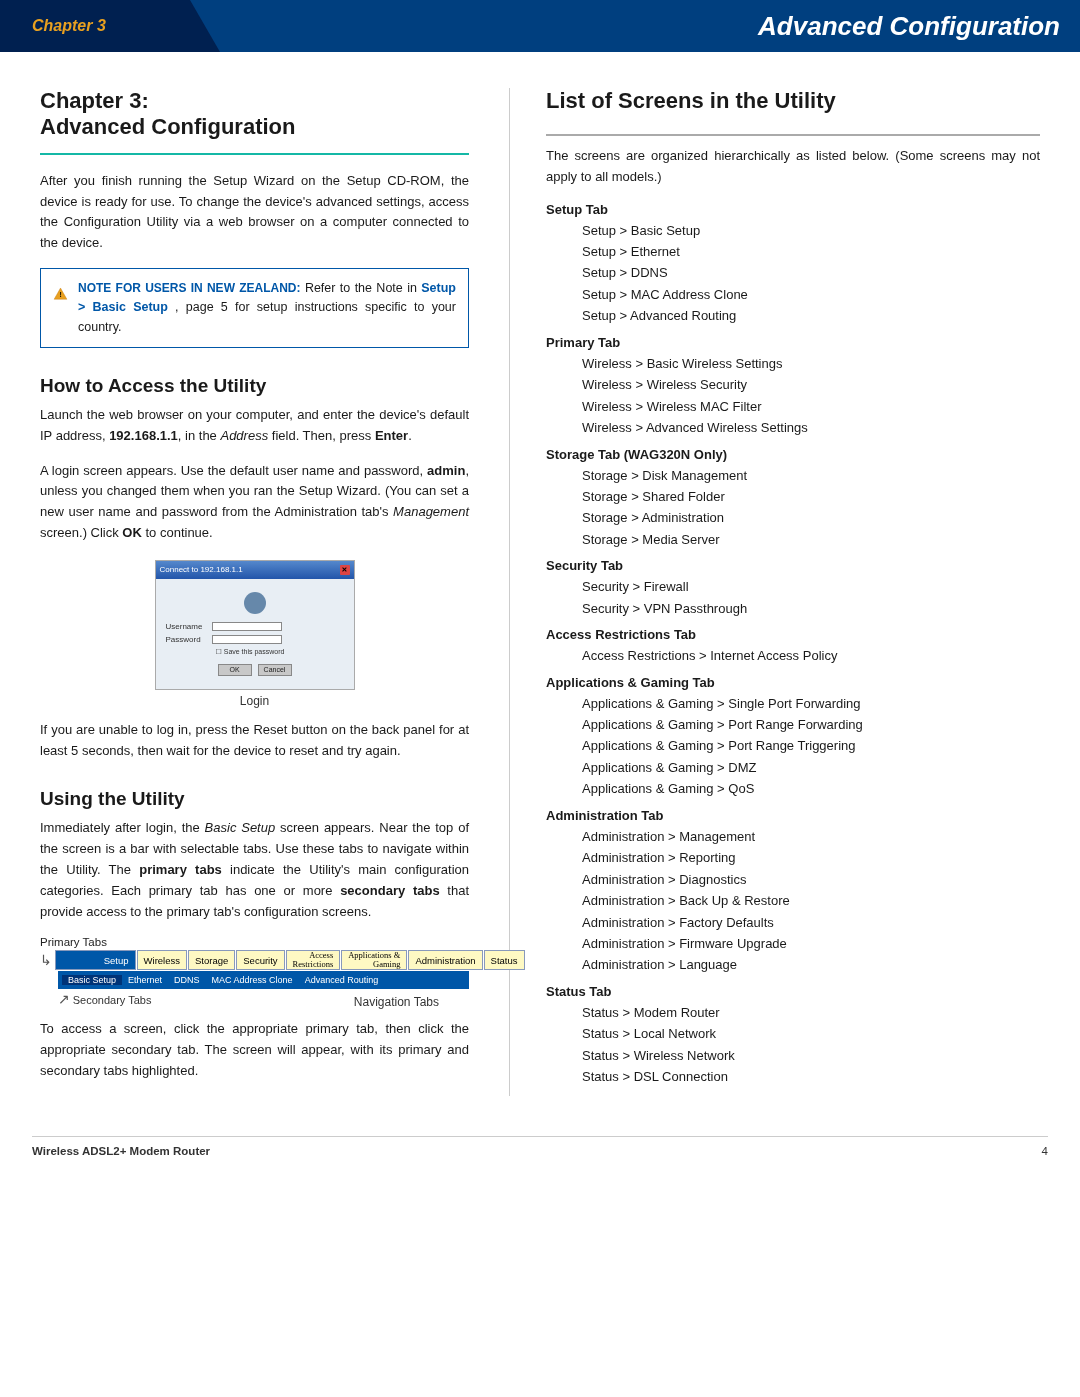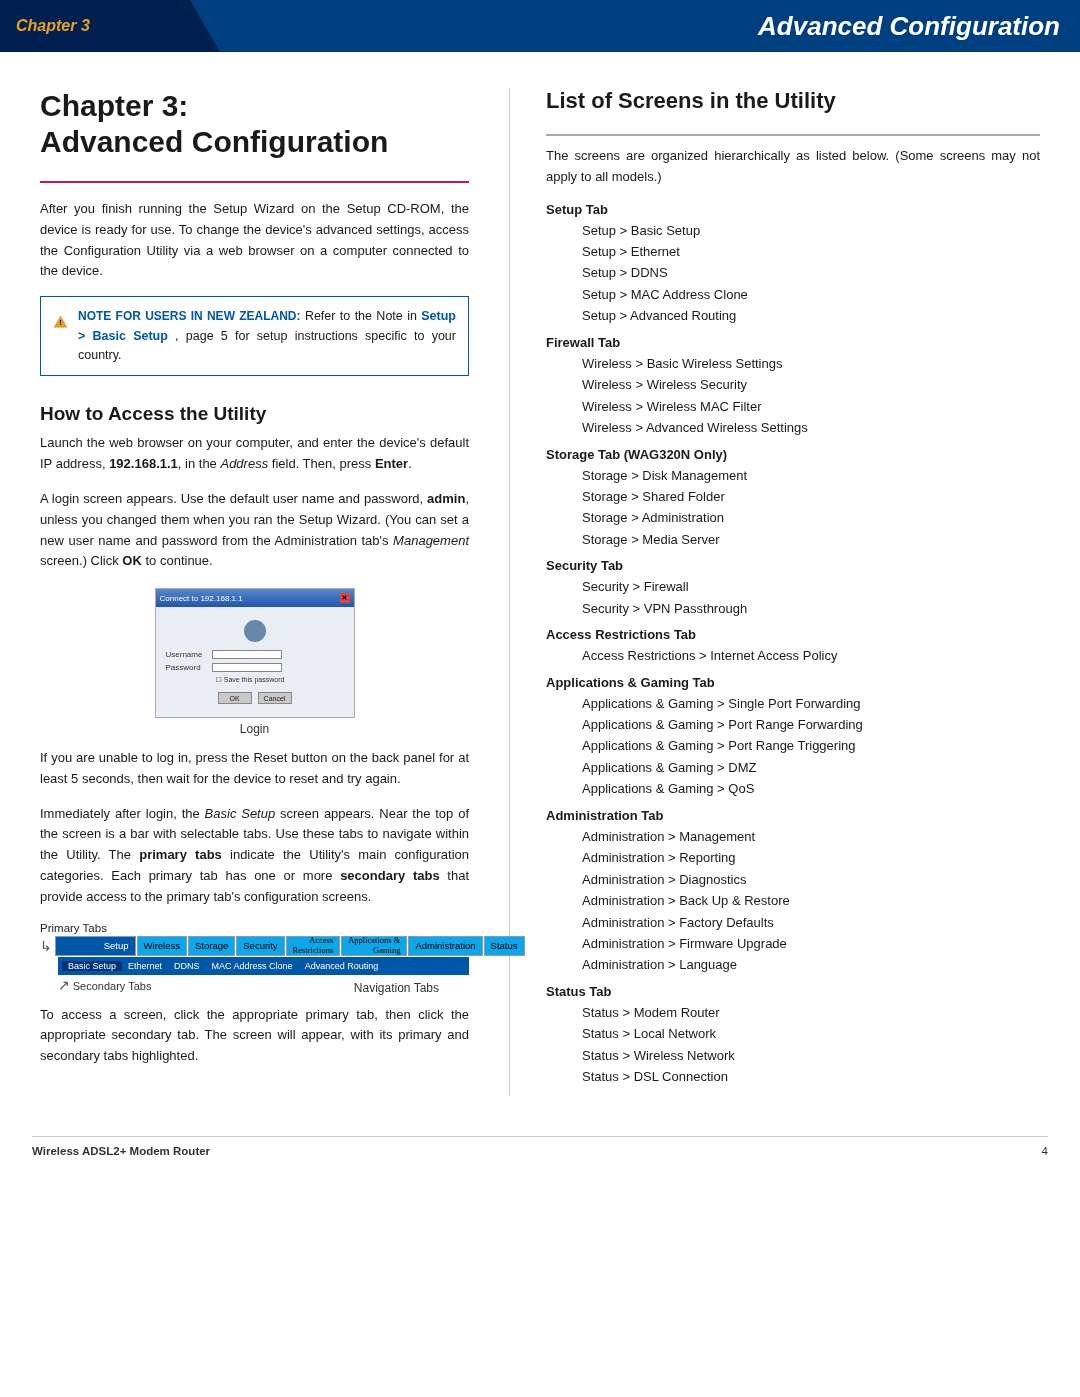--- a/index.html
+++ b/index.html
@@ -12,21 +12,21 @@
       min-height: 1397px;
     }
 
     
     .header-bar {
       background: #003f7f;
       height: 52px;
       display: flex;
       align-items: center;
       justify-content: space-between;
-      padding: 0 20px 0 16px;
+      padding: 0 20px 0 32px;
       position: relative;
     }
     .header-chapter {
       color: #e8a020;
       font-size: 16px;
       font-style: italic;
       font-weight: bold;
     }
     .header-title {
       color: #fff;
@@ -63,26 +63,26 @@
     }
 
     
     .right-col {
       flex: 1;
       padding-left: 36px;
     }
 
     
     .chapter-heading {
-      font-size: 30px;
+      font-size: 22px;
       font-weight: bold;
       line-height: 1.2;
       margin-bottom: 16px;
-      border-bottom: 2px solid #be185d;
-      padding-bottom: 21px;
+      border-bottom: 2px solid #14b8a6;
+      padding-bottom: 12px;
     }
     .chapter-heading .chapter-num {
       display: block;
     }
     .chapter-heading .chapter-subtitle {
       display: block;
     }
 
     
     .body-text {
@@ -239,21 +239,21 @@
       color: #222;
       margin-bottom: 2px;
     }
     .primary-tabs-row {
       display: flex;
       align-items: stretch;
       height: 20px;
       margin-bottom: 0;
     }
     .tab-item {
-      background: #0ea5e9;
+      background: #fef9c3;
       border: 1px solid #8899bb;
       padding: 2px 6px;
       font-size: 9.5px;
       color: #000;
       margin-right: 1px;
       display: flex;
       align-items: center;
       white-space: nowrap;
     }
     .tab-item.active {
@@ -405,20 +405,21 @@
             <div class="login-img-btn">OK</div>
             <div class="login-img-btn">Cancel</div>
           </div>
         </div>
       </div>
       <span class="login-label">Login</span>
     </div>
 
     <p class="body-text">If you are unable to log in, press the Reset button on the back panel for at least 5 seconds, then wait for the device to reset and try again.</p>
 
+    <h2 class="section-heading">Using the Utility</h2>
     <p class="body-text">
       Immediately after login, the <em>Basic Setup</em> screen appears. Near the top of the screen is a bar with selectable tabs. Use these tabs to navigate within the Utility. The <strong>primary tabs</strong> indicate the Utility's main configuration categories. Each primary tab has one or more <strong>secondary tabs</strong> that provide access to the primary tab's configuration screens.
     </p>
 
     <div class="nav-tabs-container">
       <div class="nav-tabs-label">Primary Tabs</div>
       <div style="display:flex; align-items:flex-start; margin-bottom:0;">
         <div style="display:flex; flex-direction:column; align-items:flex-start; width:100%;">
           <div style="display:flex; align-items:center; margin-bottom:1px;">
             <span style="font-size:14px; margin-right:3px; color:#555;">↳</span>
@@ -466,21 +467,21 @@
           <div class="list-section-title">Setup Tab</div>
           <ul class="list-items">
             <li>Setup &gt; Basic Setup</li>
             <li>Setup &gt; Ethernet</li>
             <li>Setup &gt; DDNS</li>
             <li>Setup &gt; MAC Address Clone</li>
             <li>Setup &gt; Advanced Routing</li>
           </ul>
         </div>
         <div class="list-section">
-          <div class="list-section-title">Firewall Tab</div>
+          <div class="list-section-title">Primary Tab</div>
           <ul class="list-items">
             <li>Wireless &gt; Basic Wireless Settings</li>
             <li>Wireless &gt; Wireless Security</li>
             <li>Wireless &gt; Wireless MAC Filter</li>
             <li>Wireless &gt; Advanced Wireless Settings</li>
           </ul>
         </div>
         <div class="list-section">
           <div class="list-section-title">Storage Tab (WAG320N Only)</div>
           <ul class="list-items">

